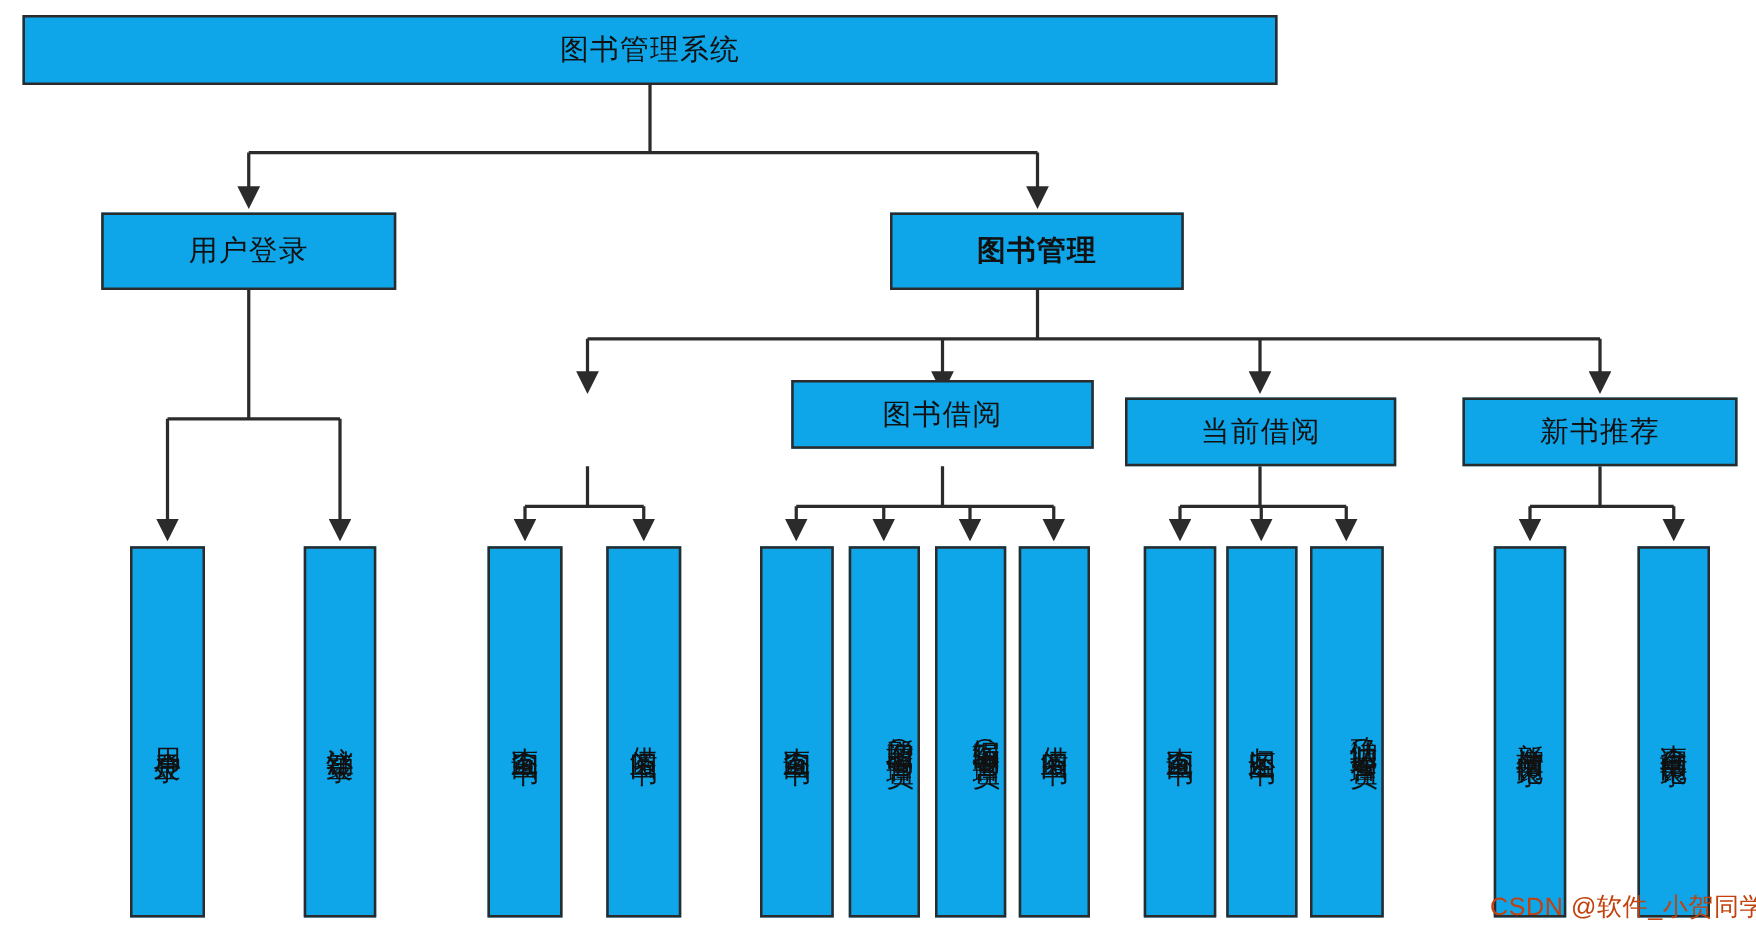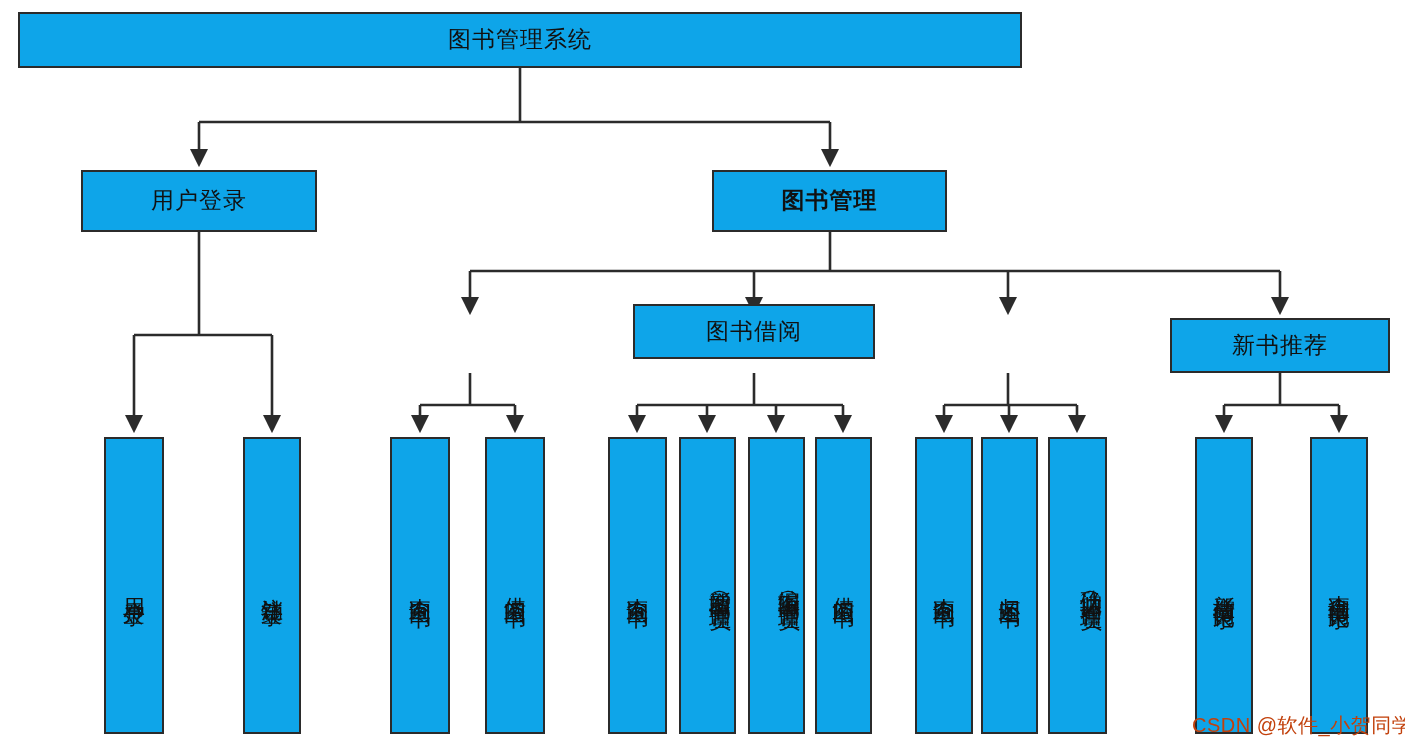--- a/index.html
+++ b/index.html
@@ -96,20 +96,21 @@
       <path d="M 1339 405 L 1339 424" marker-end="url(#arrow)"></path>
     </g>
   </svg>
 
   <div class="node root horiz" style="left:18px;top:12px;width:1004px;height:56px;">图书管理系统</div>
 
   <div class="node horiz" style="left:81px;top:170px;width:236px;height:62px;">用户登录</div>
   <div class="node horiz" style="left:712px;top:170px;width:235px;height:62px;font-weight:bold;">图书管理</div>
 
   <div class="node horiz" style="left:633px;top:304px;width:242px;height:55px;">图书借阅</div>
+  <div class="node horiz" style="left:900px;top:318px;width:217px;height:55px;">当前借阅</div>
   <div class="node horiz" style="left:1170px;top:318px;width:220px;height:55px;">新书推荐</div>
 
   <div class="node vert centered" style="left:104px;top:437px;width:60px;height:297px;">用户登录</div>
   <div class="node vert centered" style="left:243px;top:437px;width:58px;height:297px;">注销登录</div>
 
   <div class="node vert centered" style="left:390px;top:437px;width:60px;height:297px;">查询图书</div>
   <div class="node vert centered" style="left:485px;top:437px;width:60px;height:297px;">借阅图书</div>
 
   <div class="node vert centered" style="left:608px;top:437px;width:59px;height:297px;">查询图书</div>
   <div class="node vert" style="left:679px;top:437px;width:57px;height:297px;">新增图书（管理员）</div>

